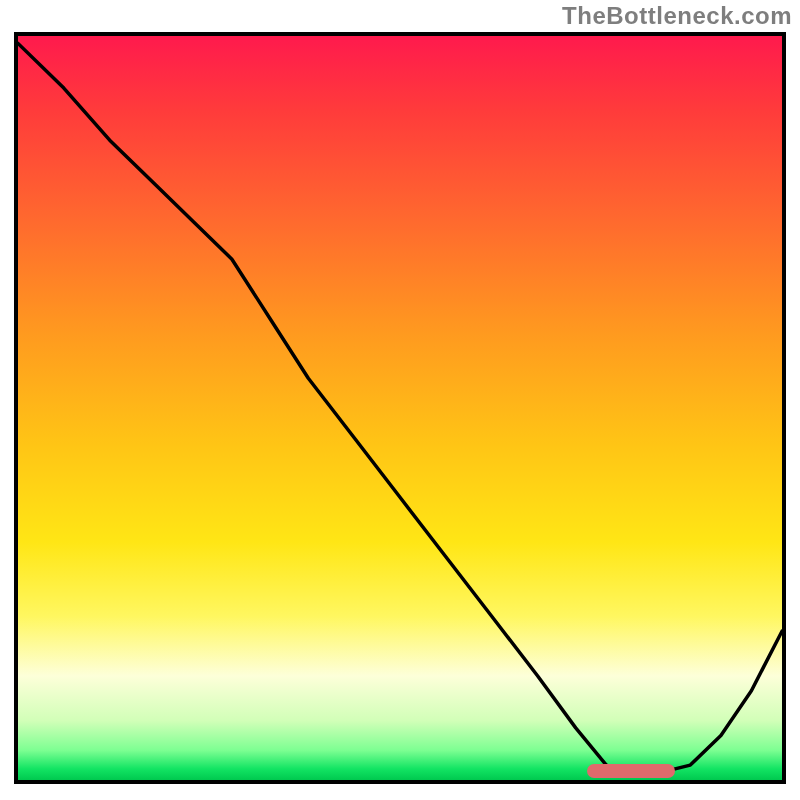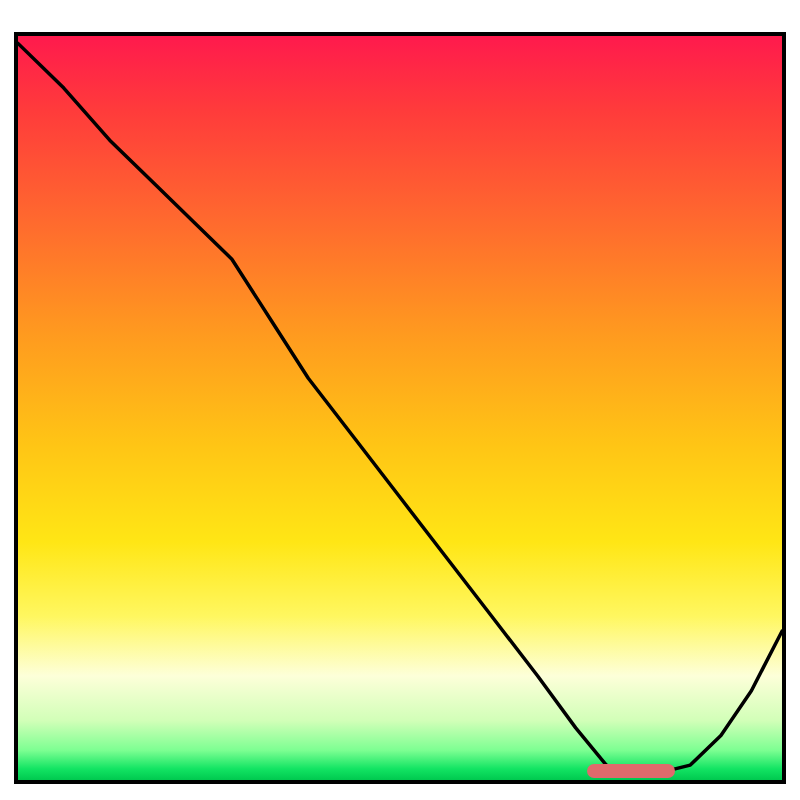--- a/index.html
+++ b/index.html
@@ -68,20 +68,21 @@
     height: 14px;
     border-radius: 7px;
     background: #e06a6c;
   }
 </style>
 </head>
 <body>
 
 <div class="stage">
 
+  <div class="watermark">TheBottleneck.com</div>
 
   <div class="plot-frame">
     <div class="gradient"></div>
 
     <svg class="curve-svg" viewBox="0 0 764 744" preserveAspectRatio="none">
       <path fill="none" stroke="#000" stroke-width="3.5" stroke-linejoin="round" stroke-linecap="round" d="M0.0 7.4 L45.8 52.1 L91.7 104.2 L137.5 148.8 L175.7 186.0 L213.9 223.2 L252.1 282.7 L290.3 342.2 L336.2 401.8 L382.0 461.3 L427.8 520.8 L473.7 580.3 L519.5 639.8 L557.7 691.9 L588.3 729.1 L611.2 736.6 L641.8 736.6 L672.3 729.1 L702.9 699.4 L733.4 654.7 L764.0 595.2"></path>
     </svg>
 
     <div class="marker" style="left: 569.18px; width: 87.86px; bottom: 2px;"></div>
   </div>

